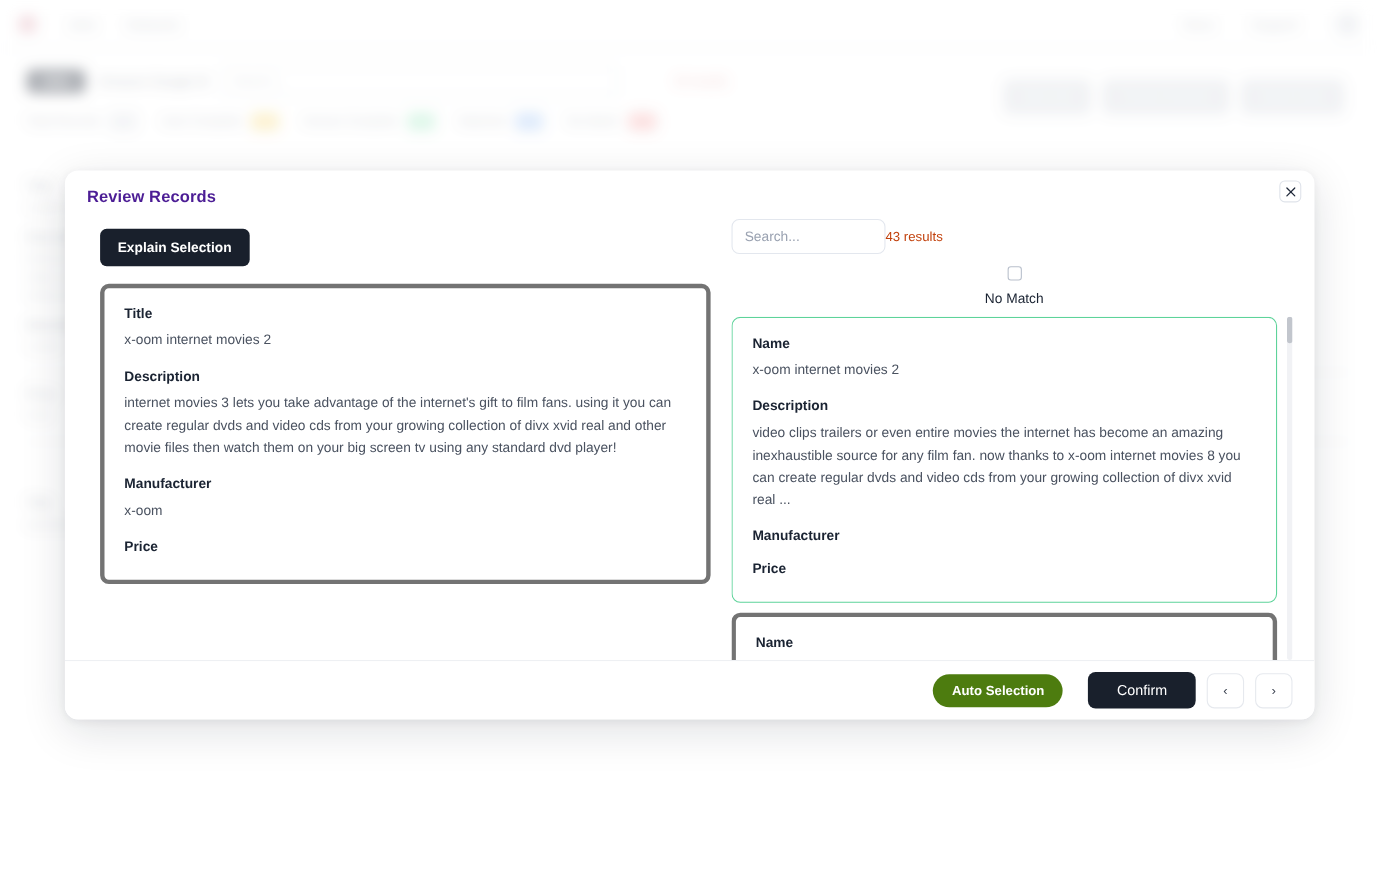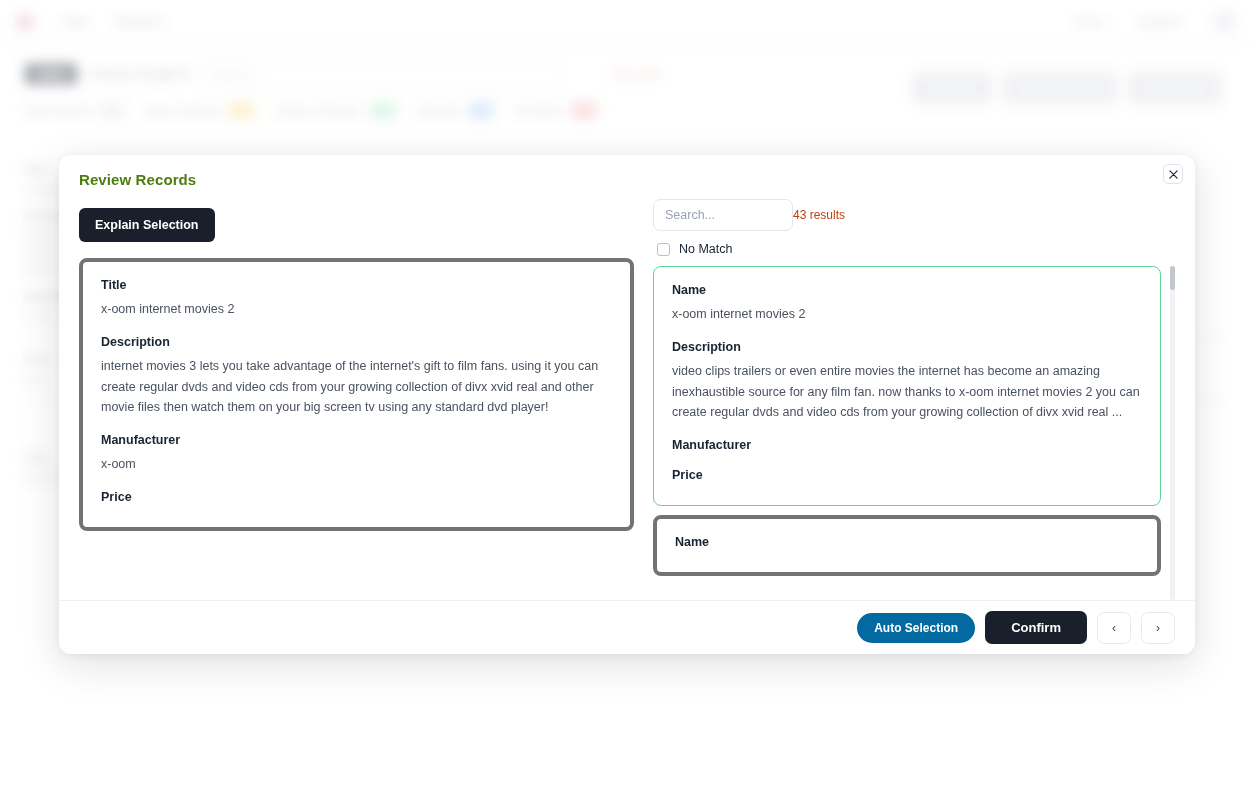--- a/index.html
+++ b/index.html
@@ -60,31 +60,31 @@
     position: absolute; left: 59px; top: 155px;
     width: 1136px; height: 499px;
     background: #ffffff;
     border-radius: 12px;
     box-shadow: 0 10px 40px rgba(15,23,42,0.13), 0 2px 8px rgba(15,23,42,0.06);
     display: flex; flex-direction: column;
     overflow: hidden;
   }
 
   .modal-head { position: relative; padding: 16px 20px 0 20px; }
-  .modal-title { font-size: 15px; font-weight: 700; color: #4d7c0f; letter-spacing: .1px; }
+  .modal-title { font-size: 15px; font-weight: 700; color: #4c1d95; letter-spacing: .1px; }
   .close-btn {
     position: absolute; top: 9px; right: 12px;
     width: 20px; height: 20px; border-radius: 5px;
     border: 1px solid #dfe3ea; background: #fff;
     display: flex; align-items: center; justify-content: center;
     cursor: pointer;
   }
   .close-btn svg { display: block; }
 
-  .modal-body { flex: 1; display: flex; gap: 0; padding: 0 20px; min-height: 0; position: relative; }
+  .modal-body { flex: 1; display: flex; gap: 0; padding: 0 20px; min-height: 0; position: relative; margin-left: 12px; }
 
   .pane-left { width: 555px; padding-top: 20px; }
   .pane-right { flex: 1; padding-top: 11px; padding-left: 19px; min-width: 0;
                 display: flex; flex-direction: column; min-height: 0; }
 
   .explain-btn {
     background: #19202c; color: #ffffff;
     border: none; border-radius: 6px;
     font-size: 12.5px; font-weight: 700;
     padding: 10px 16px; cursor: pointer;
@@ -109,21 +109,21 @@
     width: 140px; height: 32px;
     border: 1px solid #e3e7ee; border-radius: 7px;
     background: #fff; padding: 0 11px;
     font-size: 12.5px; color: #3b4250;
     font-family: "Liberation Sans", sans-serif;
     outline: none;
   }
   .search-input::placeholder { color: #9aa2b1; }
   .results-count { font-size: 12px; color: #c2410c; }
 
-  .nomatch-row { display: flex; align-items: center; gap: 9px; margin: 11px 0 10px 4px; }
+  .nomatch-row { display: flex; align-items: center; gap: 9px; margin: 11px 0 10px 4px; flex-direction: column; }
   .chk { width: 13px; height: 13px; border: 1.4px solid #b9c0cc; border-radius: 3px;
          background: #fff; cursor: pointer; }
   .nomatch-label { font-size: 12.5px; color: #1a2332; font-weight: 400; }
 
   .cards-scroll { flex: 1; overflow: hidden; padding-right: 14px; position: relative; min-height: 0; }
 
   .scrollbar-track {
     position: absolute; top: 0; right: 0; width: 5px; bottom: 0;
     background: #f1f2f5; border-radius: 3px;
   }
@@ -132,30 +132,31 @@
     background: #c2c6cd; border-radius: 3px; cursor: pointer;
   }
 
   .modal-foot {
     border-top: 1px solid #eef0f3;
     padding: 10px 20px;
     display: flex; align-items: center; justify-content: flex-end; gap: 10px;
     background: #fff;
   }
   .btn-auto {
-    background: #0369a1; color: #ffffff; border: none;
+    background: #4d7c0f; color: #ffffff; border: none;
     border-radius: 16px; font-size: 12px; font-weight: 700;
     padding: 8px 17px; cursor: pointer;
     font-family: "Liberation Sans", sans-serif;
   }
   .btn-confirm {
     background: #19202c; color: #ffffff; border: none;
-    border-radius: 7px; font-size: 13px; font-weight: 700;
+    border-radius: 7px; font-size: 13px; font-weight: 400;
     padding: 9px 26px; cursor: pointer;
     font-family: "Liberation Sans", sans-serif;
+    margin-left: 13px;
   }
   .btn-nav {
     width: 34px; height: 32px; border: 1px solid #e6e9ee; background: #fff;
     border-radius: 7px; cursor: pointer; color: #3b4250; font-size: 12px;
     display: flex; align-items: center; justify-content: center;
     font-family: "Liberation Sans", sans-serif;
   }
 </style>
 </head>
 <body>
@@ -298,21 +299,21 @@
       </div>
 
       <div class="cards-scroll">
         <div class="card selected">
           <div class="field">
             <div class="f-label">Name</div>
             <div class="f-value">x-oom internet movies 2</div>
           </div>
           <div class="field">
             <div class="f-label">Description</div>
-            <div class="f-value">video clips trailers or even entire movies the internet has become an amazing inexhaustible source for any film fan. now thanks to x-oom internet movies 2 you can create regular dvds and video cds from your growing collection of divx xvid real ...</div>
+            <div class="f-value">video clips trailers or even entire movies the internet has become an amazing inexhaustible source for any film fan. now thanks to x-oom internet movies 8 you can create regular dvds and video cds from your growing collection of divx xvid real ...</div>
           </div>
           <div class="field">
             <div class="f-label">Manufacturer</div>
           </div>
           <div class="field">
             <div class="f-label">Price</div>
           </div>
         </div>
 
         <div class="card">

